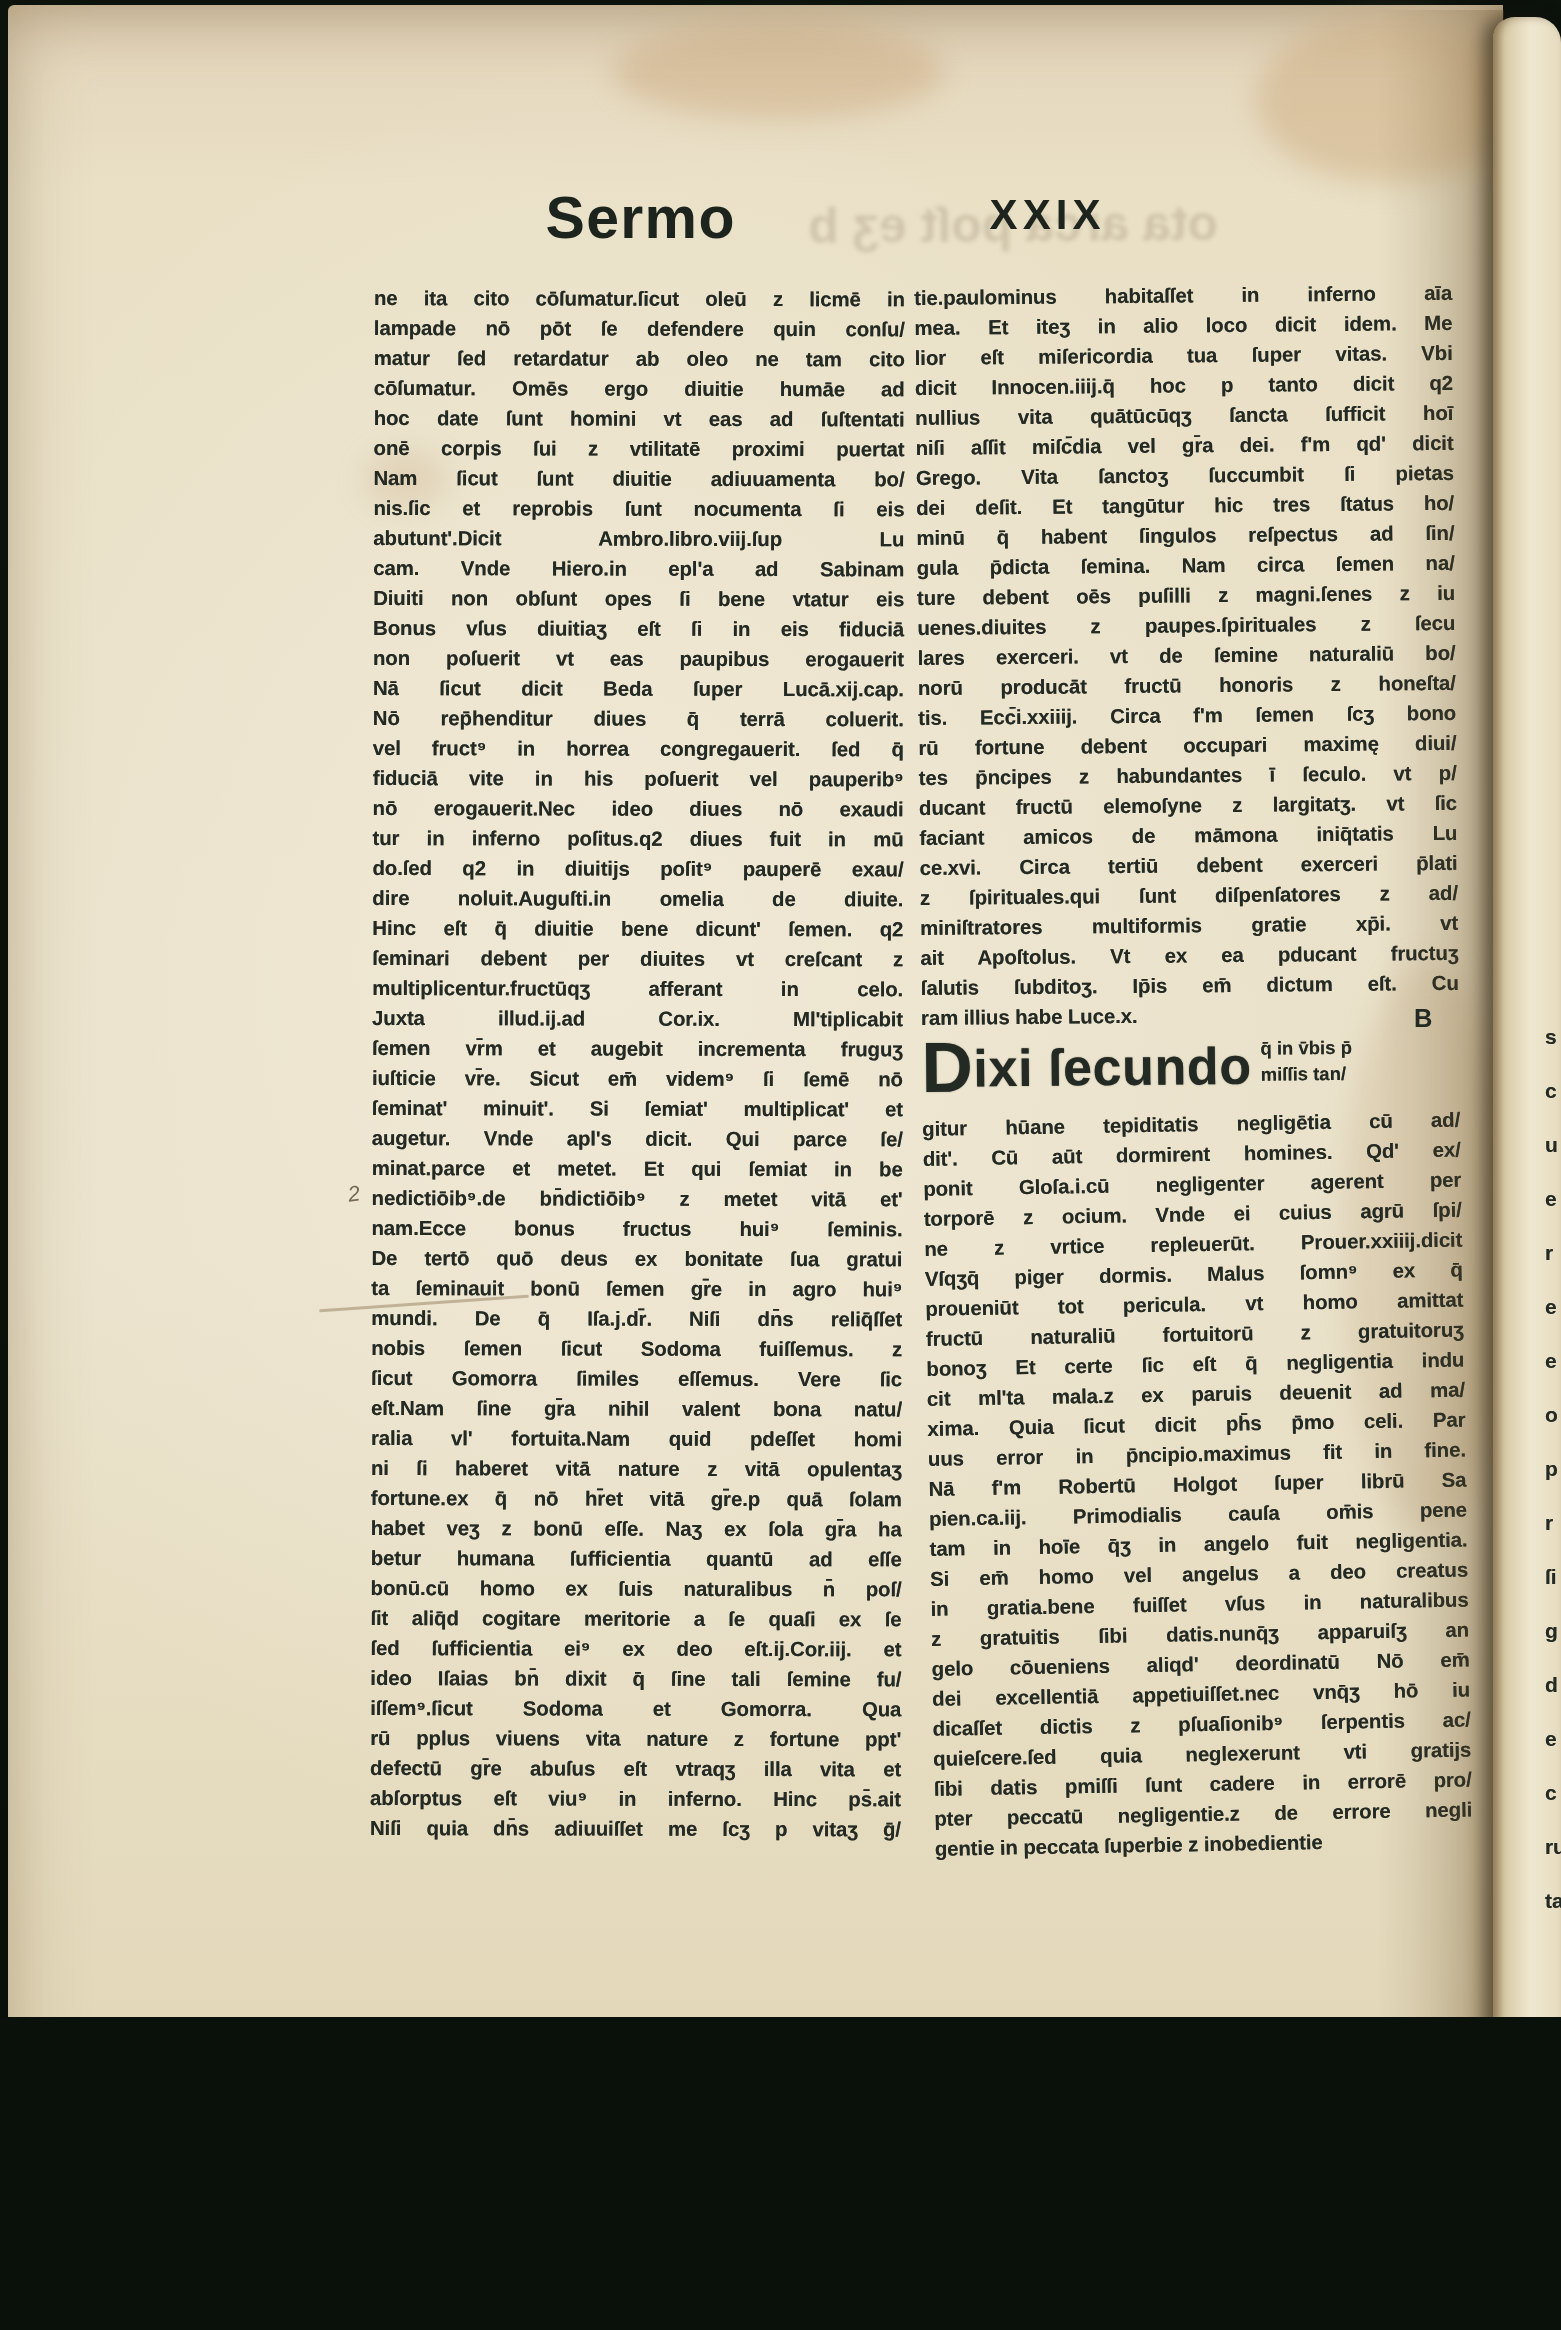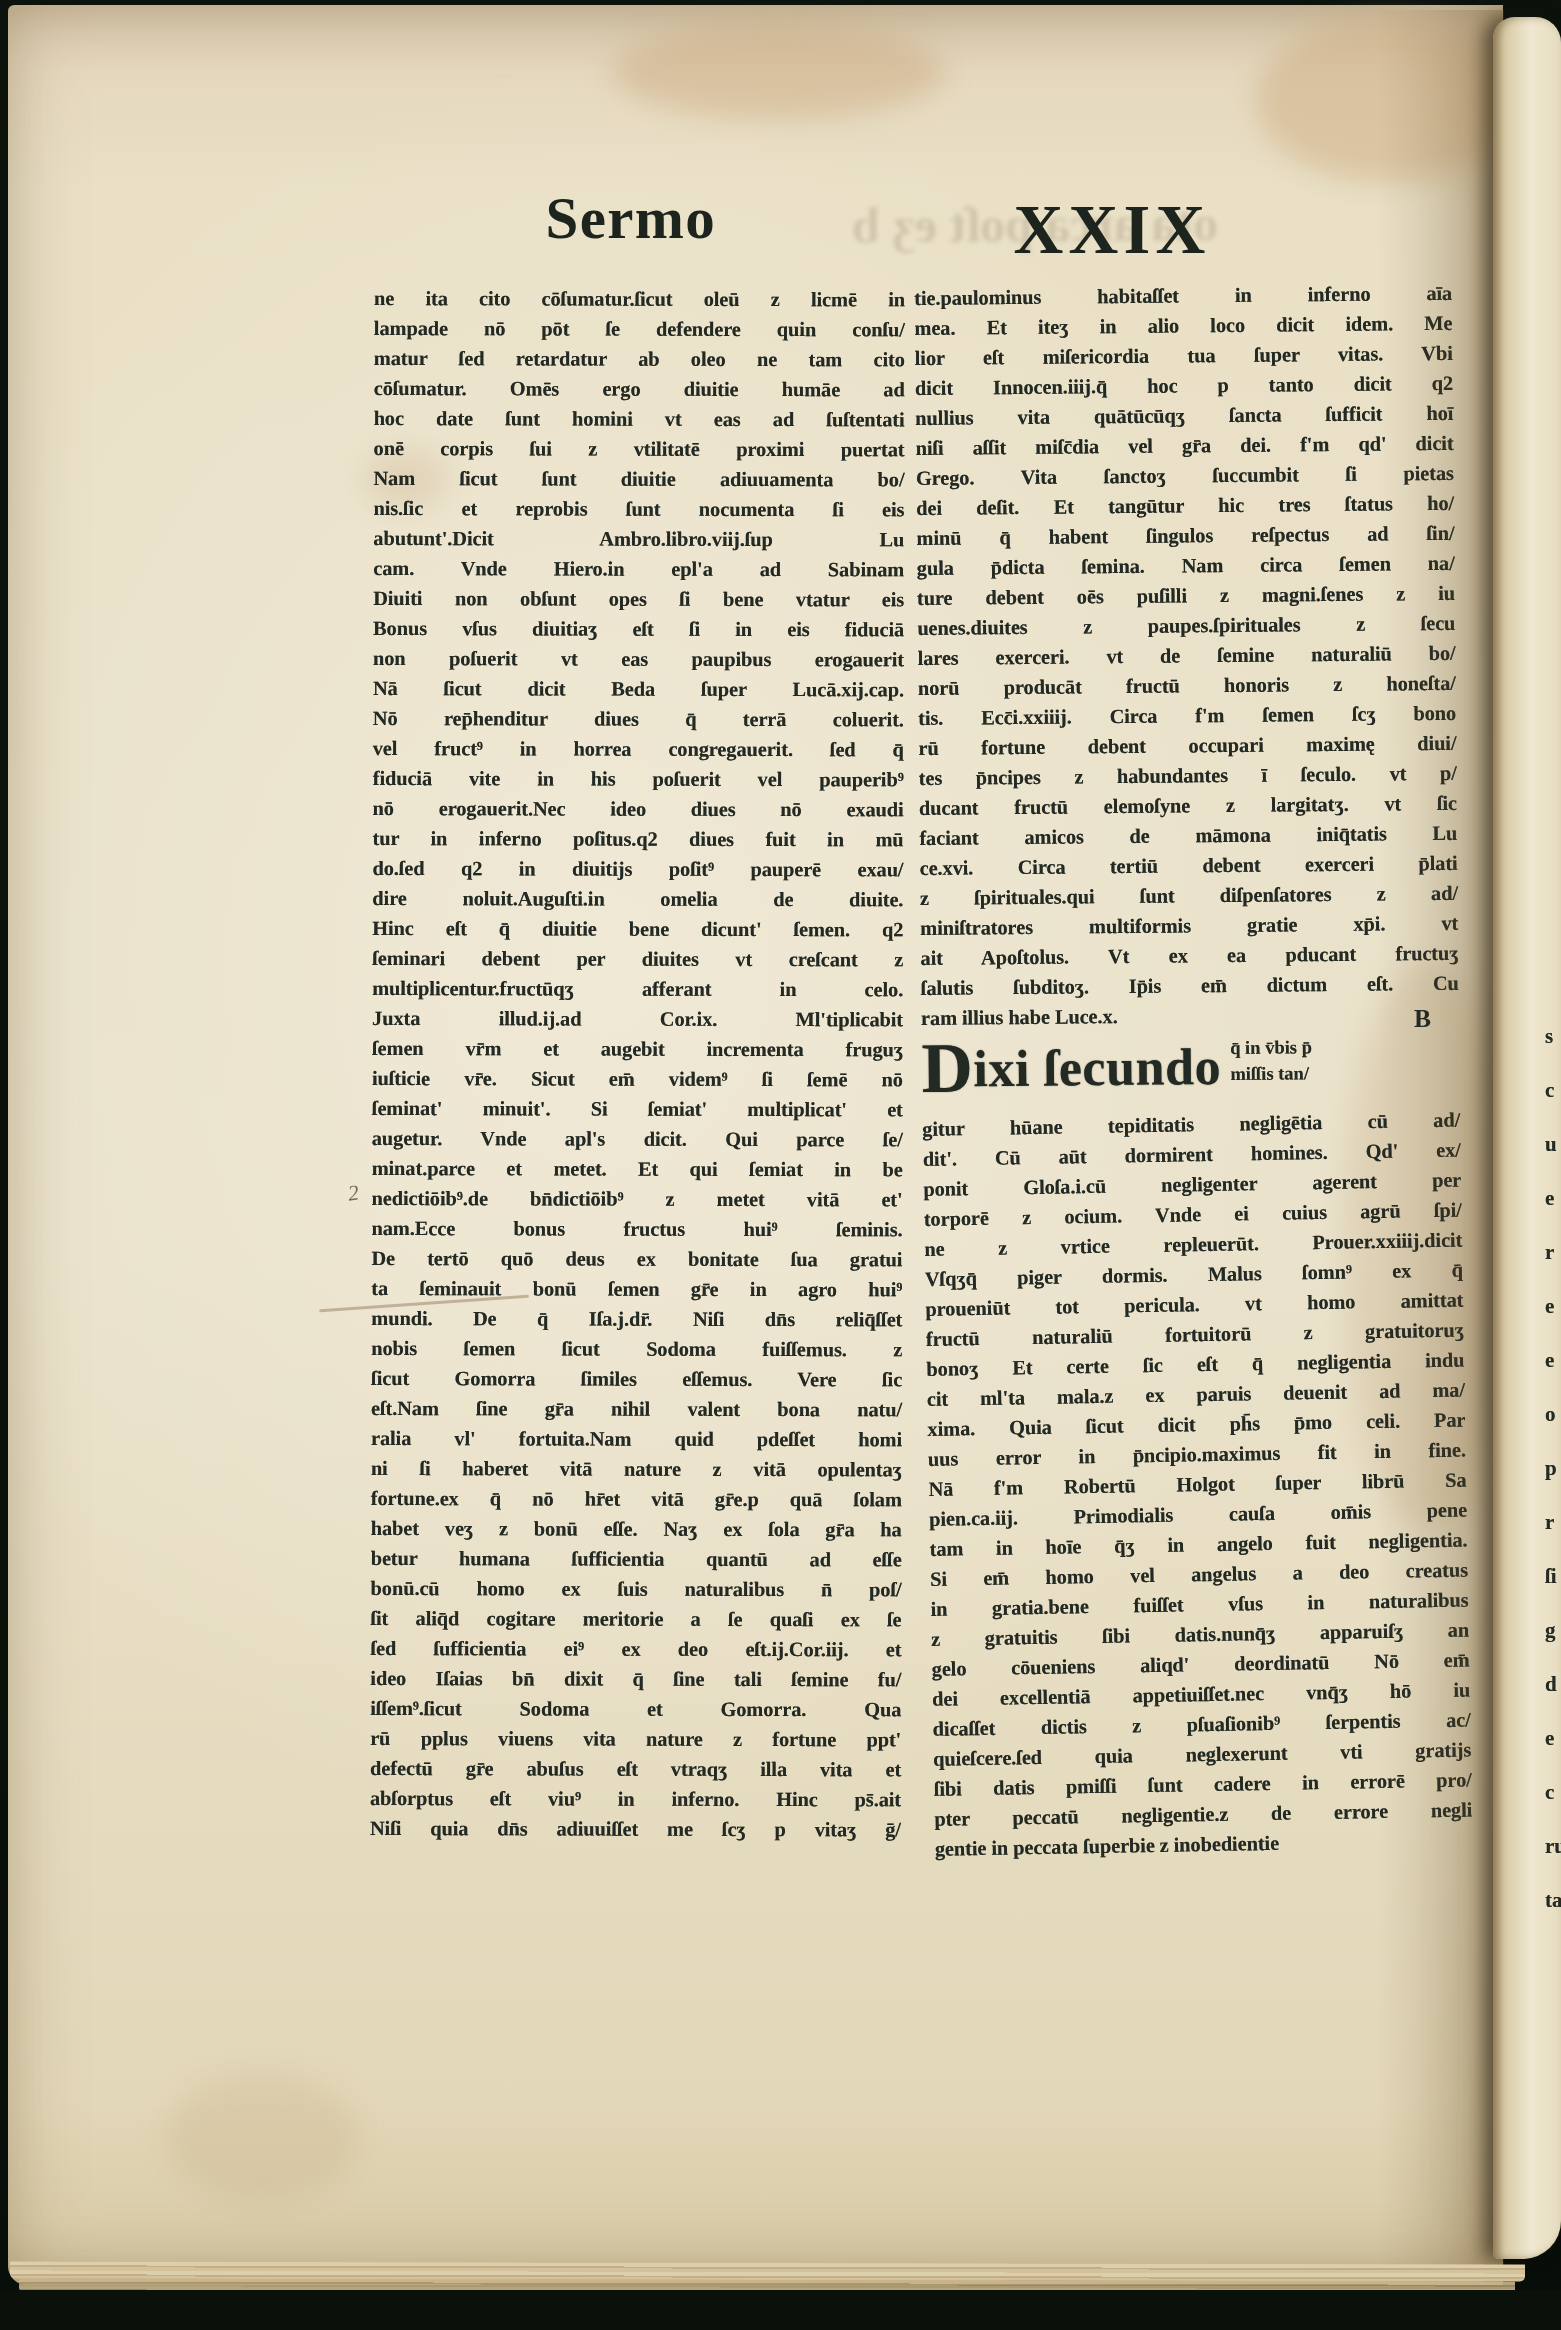--- a/index.html
+++ b/index.html
@@ -1,37 +1,37 @@
 <!DOCTYPE html>
 <html style="font-size:10.2px"><head>
 <meta charset="utf-8">
 <style>
   html,body{margin:0;padding:0;background:#0a110b;}
-  .stage{position:relative;width:1561px;height:2290px;background:
+  .stage{position:relative;width:1561px;height:2017px;background:
     linear-gradient(160deg,#0c130d 0%,#0a100a 60%,#070d08 100%);
-    overflow:hidden;font-family:Liberation Serif, serif;}
+    overflow:hidden;font-family:Liberation Sans, sans-serif;}
   
   .page{position:absolute;left:7.6px;top:5.1px;width:1495px;height:2280px;
     border-radius:6.4px 0 0 19px;
     background:
       radial-gradient(ellipse 955px 1209px at 40% 42%, rgba(240,233,214,.95), rgba(240,233,214,0) 75%),
       linear-gradient(180deg,#e3d4ba 0%,#e9e0c6 8%,#eae2cb 55%,#e2d7b8 92%,#d7c8a4 100%),
       #e6dcc2;
     box-shadow:inset 0 0 76px rgba(120,95,55,.35), inset -25.5px 0 57px rgba(120,95,55,.28);}
   .foxing{position:absolute;border-radius:50%;filter:blur(14px);pointer-events:none;}
   .fox1{left:605px;top:19px;width:331px;height:95px;background:rgba(190,150,100,.33);}
   .fox2{left:1248px;top:12.7px;width:267px;height:165px;background:rgba(196,158,108,.38);}
   .fox3{left:356px;top:446px;width:83px;height:57px;background:rgba(180,140,95,.18);}
   .fox4{left:1337px;top:955px;width:165px;height:573px;background:rgba(175,140,95,.20);}
   .fox5{left:159px;top:2069px;width:191px;height:127px;background:rgba(180,145,100,.16);}
   
   .running-head{position:absolute;left:0;top:0;width:100%;height:0;}
   .rh-title{position:absolute;left:538px;top:179px;font-size:59px;font-weight:700;color:#1d231d;
     letter-spacing:1.3px;}
-  .rh-chapter{position:absolute;left:1006px;top:186px;font-size:69px;font-weight:700;color:#1d231d;
+  .rh-chapter{position:absolute;left:982px;top:186px;font-size:42px;font-weight:700;color:#1d231d;
     letter-spacing:5.1px;}
   .show-through{position:absolute;left:637px;top:191px;width:573px;font-size:50px;font-weight:700;
     color:#6e5c42;opacity:.20;filter:blur(1.9px);transform:scaleX(-1) rotate(.4deg);white-space:nowrap;}
   
   .col{position:absolute;color:#232923;font-weight:700;}
   .col-left{left:366px;top:278px;width:531px;transform:rotate(.15deg);transform-origin:left top;}
   .col-right{left:906px;top:278px;width:538px;transform:rotate(-.55deg);transform-origin:left top;}
   .tl{height:30px;line-height:30px;font-size:20.4px;letter-spacing:-0.1px;
     text-align:justify;text-align-last:justify;white-space:nowrap;
     text-shadow:0 0 0.6px rgba(28,33,28,.55);}

